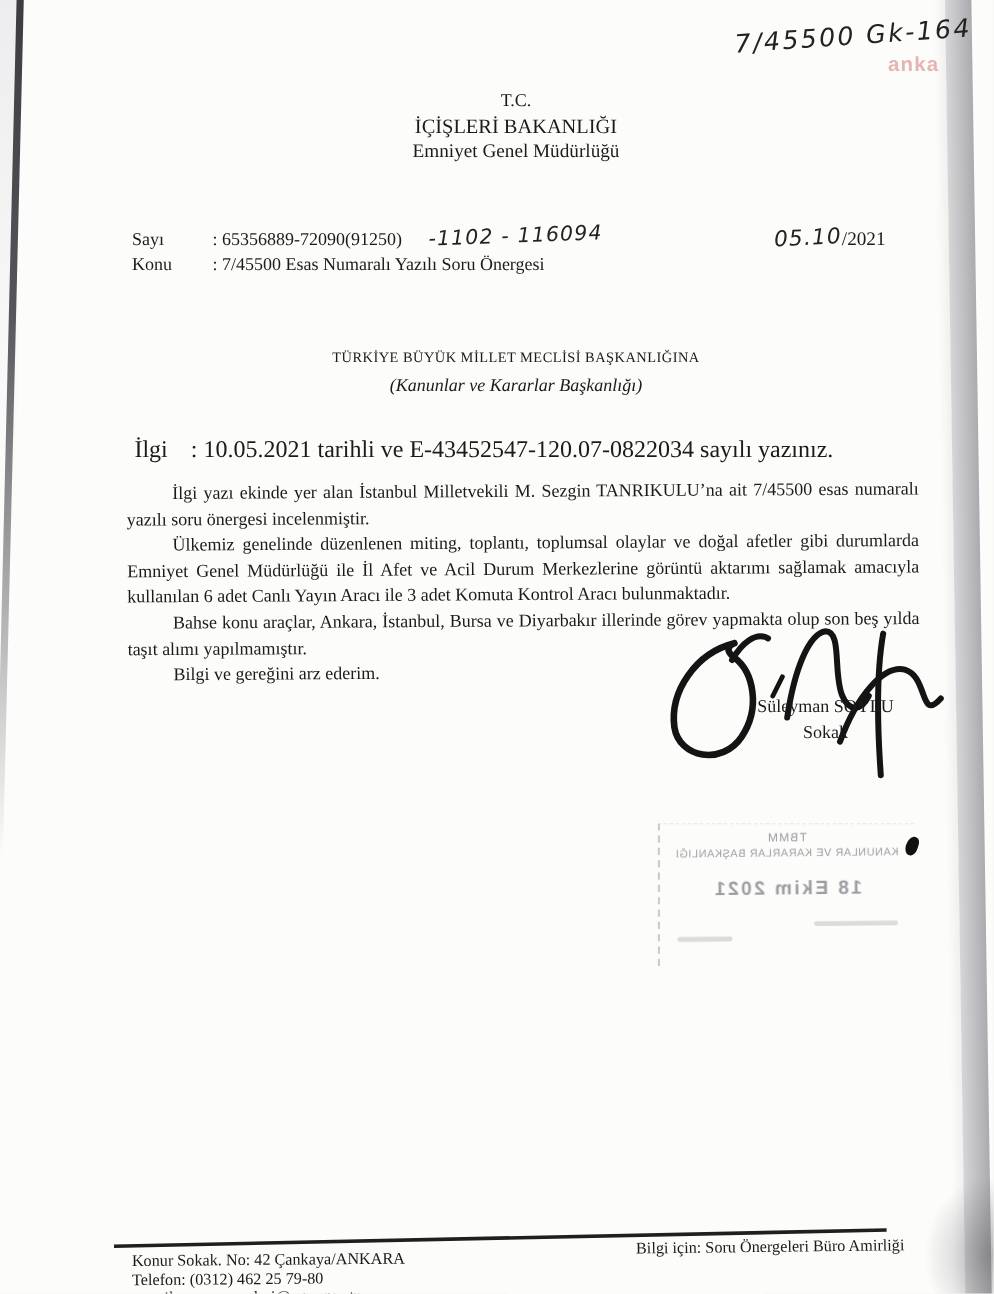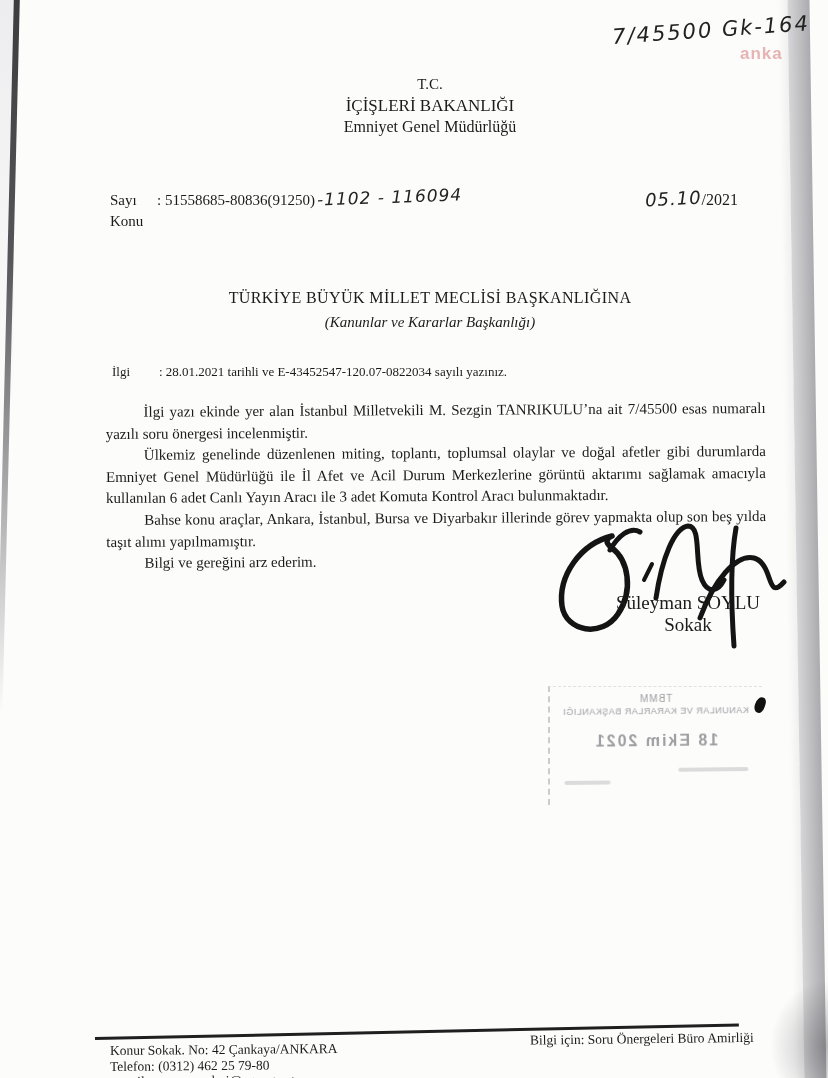--- a/index.html
+++ b/index.html
@@ -55,49 +55,49 @@
 
   .header-block {
     position:absolute; left:30px; top:74px; width:800px;
     text-align:center; line-height:21px;
   }
   .header-tc { font-size:15px; }
   .header-ministry { font-size:17px; }
   .header-directorate { font-size:16px; }
 
   .meta-block { position:absolute; left:110px; top:190px; font-size:15px; line-height:21px; }
-  .meta-row { display:flex; }
+  .meta-row { display:flex;gap:20px; }
   .meta-label { display:inline-block; width:47px; }
   .sayi-hand { font-size:17px; letter-spacing:1px; transform:rotate(-2deg); display:inline-block; position:relative; top:-3px; margin-left:2px; }
 
   .date-line { position:absolute; left:645px; top:188px; font-size:16px; white-space:nowrap; }
   .date-hand { font-size:18px; letter-spacing:1px; display:inline-block; transform:rotate(-3deg); }
 
   .recipient-block {
     position:absolute; left:60px; top:286px; width:740px;
     text-align:center; line-height:24px;
   }
-  .recipient-line1 { font-size:16px; letter-spacing:0.4px; }
+  .recipient-line1 { font-size:12px; letter-spacing:0.4px; }
   .recipient-line2 { font-size:15px;font-style:italic; }
 
-  .ref-block { position:absolute; left:112px; top:364px; font-size:13px; display:flex; }
+  .ref-block { position:absolute; left:112px; top:364px; font-size:20px; display:flex; }
   .ref-label { display:inline-block; width:47px; }
 
   .body-block {
     position:absolute; left:106px; top:400px; width:660px;
     font-size:15px; line-height:21.6px;
     transform:rotate(-0.35deg);
   }
   .body-block p { margin:0; text-indent:38px; text-align:justify; }
   .body-block p.no-justify { text-align:left; }
 
   .signature-svg { position:absolute; left:552px; top:518px; }
   .signer-block {
-    position:absolute; left:588px; top:592px; width:200px;
-    text-align:center; font-size:19px; line-height:22px;
+    position:absolute; left:588px; top:578px; width:200px;
+    text-align:center; font-size:15px; line-height:22px;
   }
 
   .stamp {
     position:absolute; left:548px; top:686px; width:212px; height:118px;
     border-left:2px dashed rgba(120,120,128,0.45);
     border-top:1px dashed rgba(120,120,128,0.25);
     opacity:0.8;
   }
   .stamp-inner {
     transform:scaleX(-1) rotate(0.6deg);
@@ -148,40 +148,41 @@
 
   <div class="header-block">
     <div class="header-tc">T.C.</div>
     <div class="header-ministry">İÇİŞLERİ BAKANLIĞI</div>
     <div class="header-directorate">Emniyet Genel Müdürlüğü</div>
   </div>
 
   <div class="meta-block">
     <div class="meta-row">
       <span class="meta-label">Sayı</span>
-      <span>: 51558685-80836(91250)</span>
+      <span>: 65356889-72090(91250)</span>
       <span class="sayi-hand hand">-1102 - 116094</span>
     </div>
     <div class="meta-row">
       <span class="meta-label">Konu</span>
+      <span>: 7/45500 Esas Numaralı Yazılı Soru Önergesi</span>
     </div>
   </div>
 
   <div class="date-line">
     <span class="date-hand hand">05.10</span><span>/2021</span>
   </div>
 
   <div class="recipient-block">
     <div class="recipient-line1">TÜRKİYE BÜYÜK MİLLET MECLİSİ BAŞKANLIĞINA</div>
     <div class="recipient-line2">(Kanunlar ve Kararlar Başkanlığı)</div>
   </div>
 
   <div class="ref-block">
     <span class="ref-label">İlgi</span>
-    <span>: 28.01.2021 tarihli ve E-43452547-120.07-0822034 sayılı yazınız.</span>
+    <span>: 10.05.2021 tarihli ve E-43452547-120.07-0822034 sayılı yazınız.</span>
   </div>
 
   <div class="body-block">
     <p>İlgi yazı ekinde yer alan İstanbul Milletvekili M. Sezgin TANRIKULU’na ait 7/45500 esas numaralı yazılı soru önergesi incelenmiştir.</p>
     <p>Ülkemiz genelinde düzenlenen miting, toplantı, toplumsal olaylar ve doğal afetler gibi durumlarda Emniyet Genel Müdürlüğü ile İl Afet ve Acil Durum Merkezlerine görüntü aktarımı sağlamak amacıyla kullanılan 6 adet Canlı Yayın Aracı ile 3 adet Komuta Kontrol Aracı bulunmaktadır.</p>
     <p>Bahse konu araçlar, Ankara, İstanbul, Bursa ve Diyarbakır illerinde görev yapmakta olup son beş yılda taşıt alımı yapılmamıştır.</p>
     <p class="no-justify">Bilgi ve gereğini arz ederim.</p>
   </div>
 
   <svg class="signature-svg" width="236" height="142" viewBox="0 0 236 142" fill="none">

